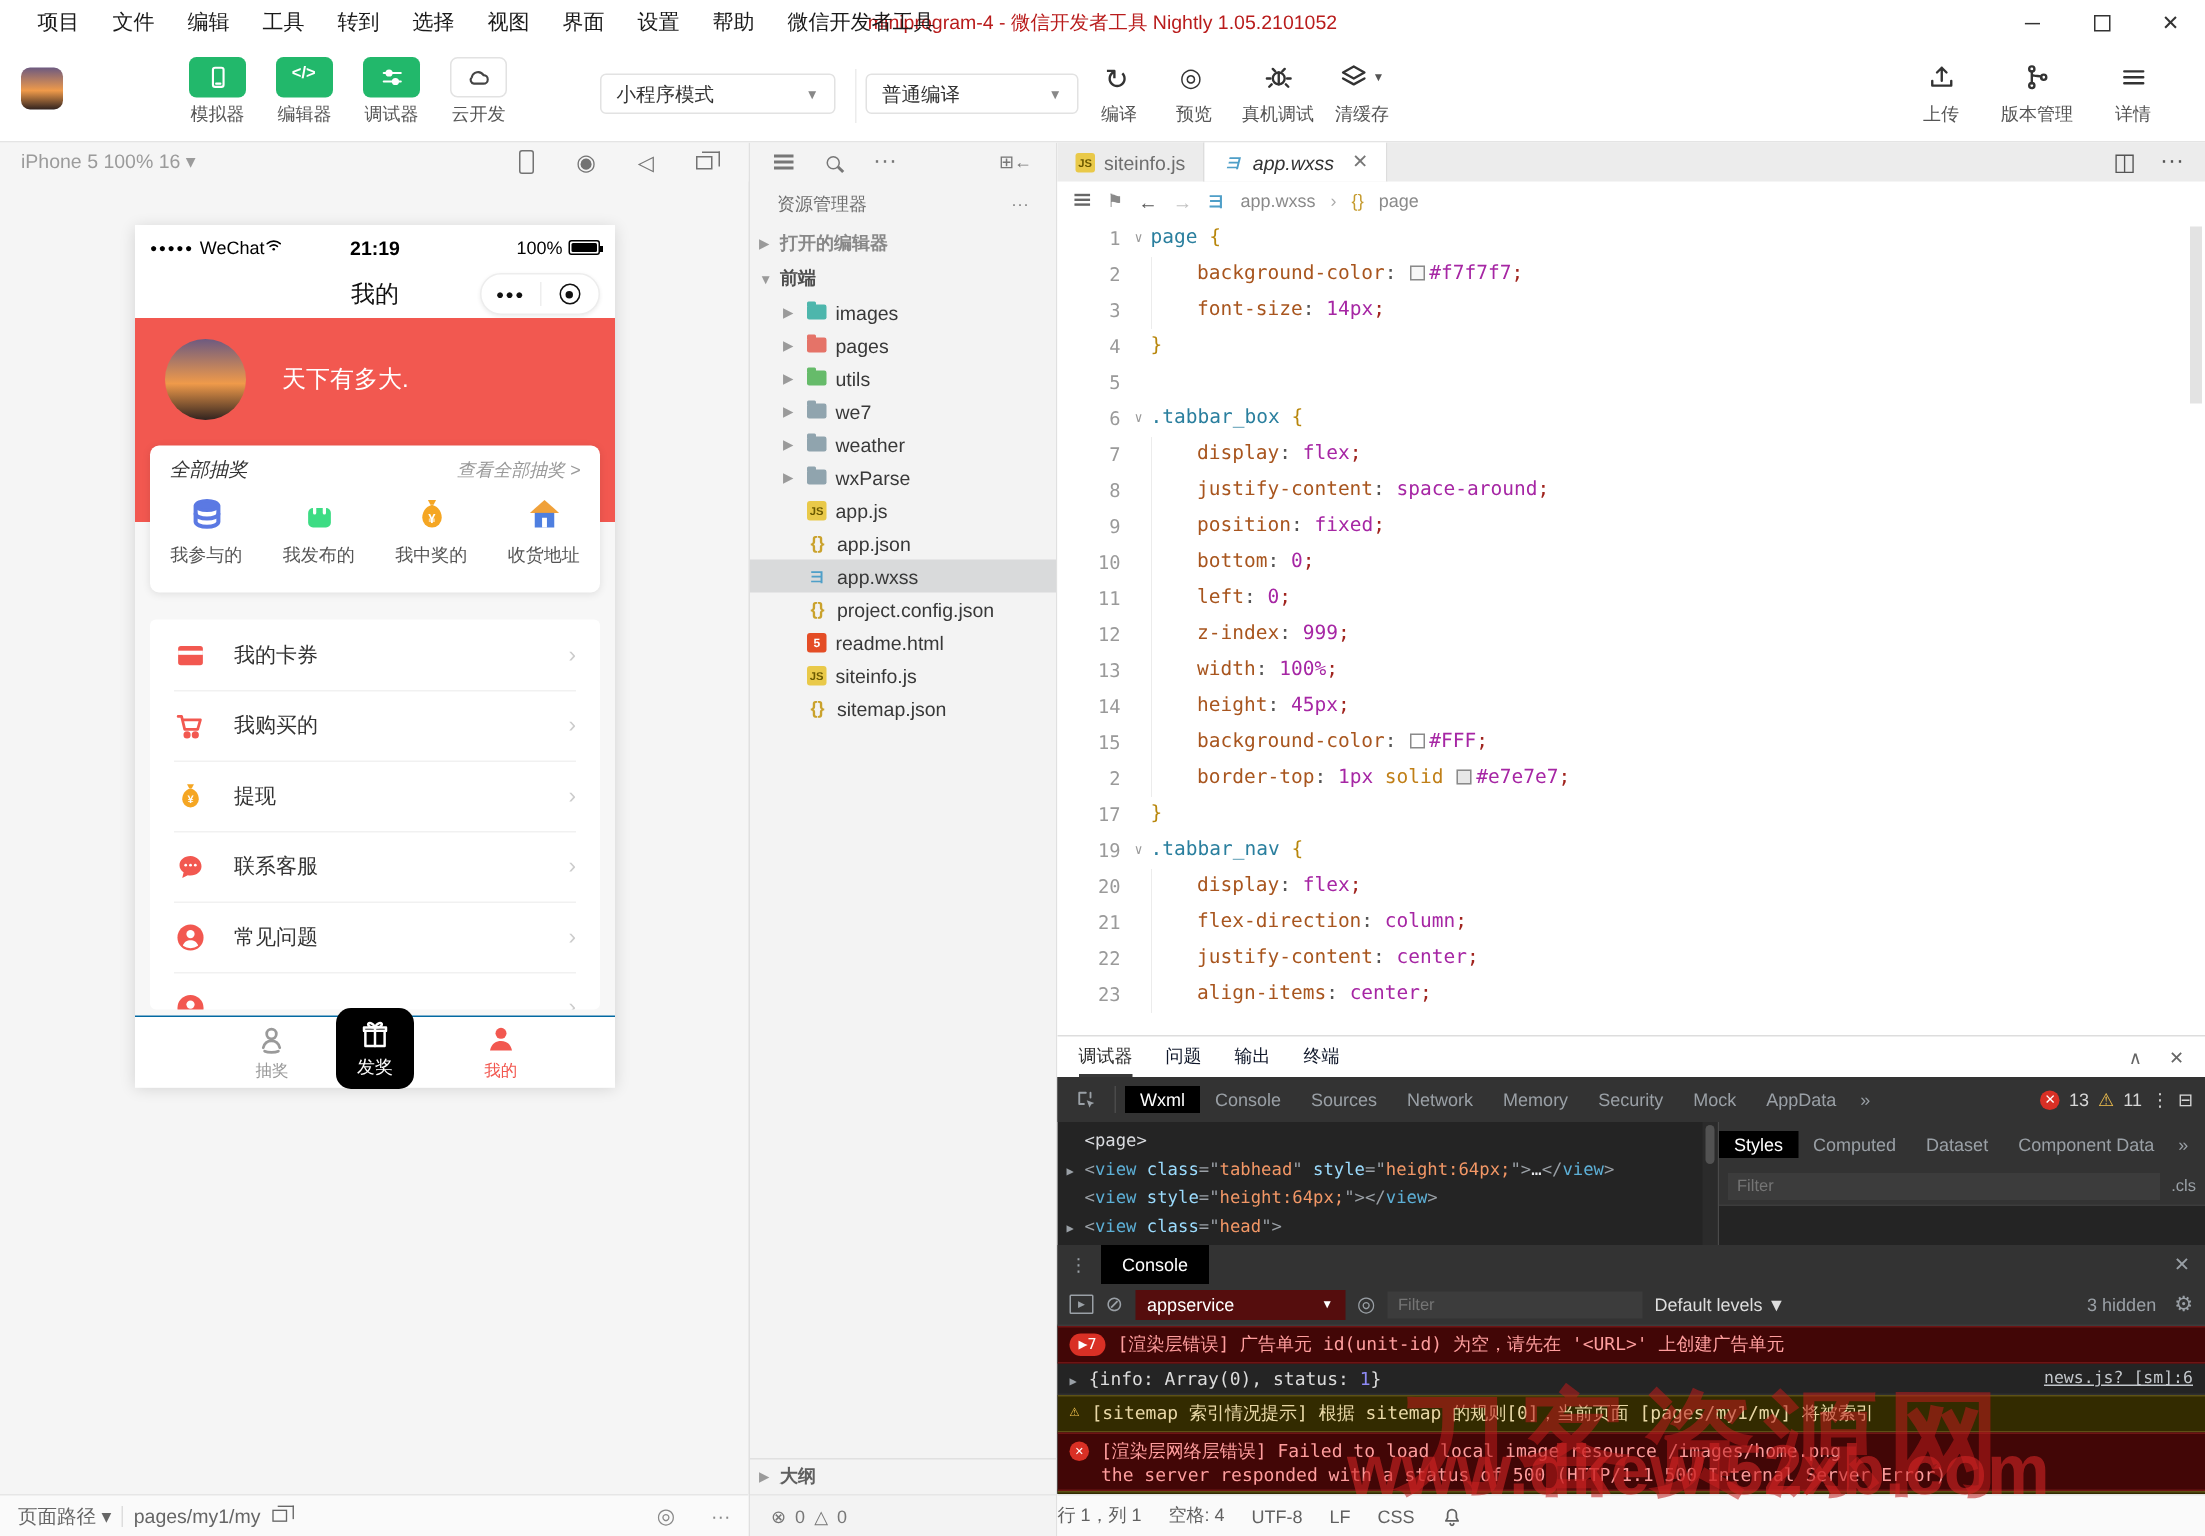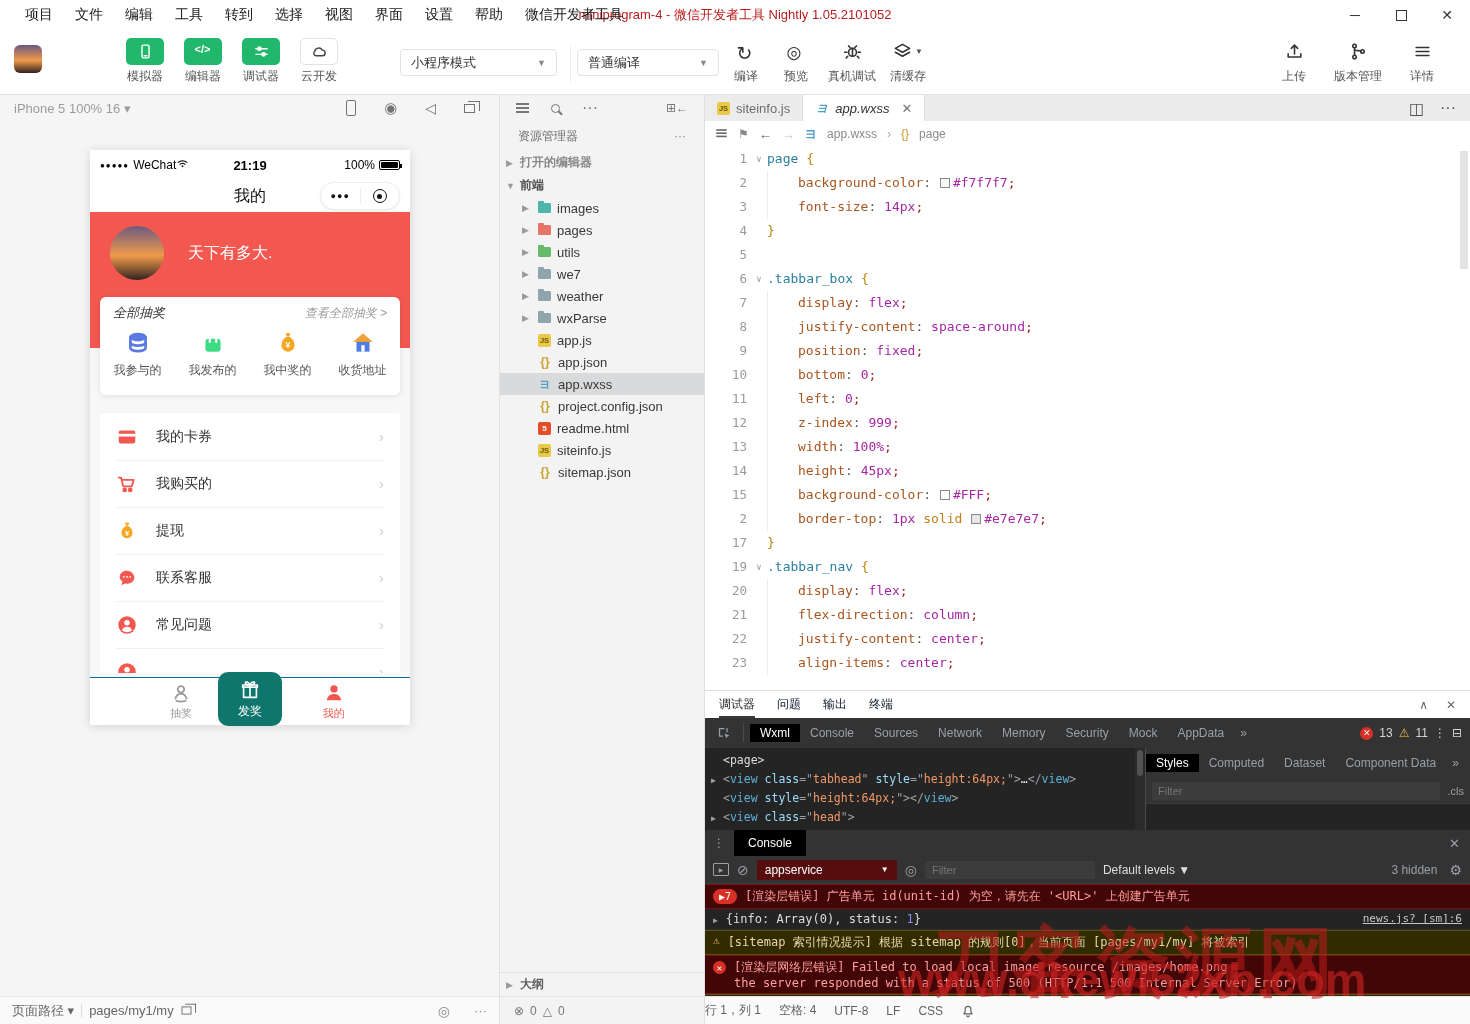--- a/index.html
+++ b/index.html
@@ -81,22 +81,22 @@
   .menu-card { margin:65px 10px 0; background:#fff; border-radius:4px; height:260px; overflow:hidden; }
   .m-item { height:47px; display:flex; align-items:center; padding:0 16px; position:relative; }
   .m-item + .m-item:before { content:""; position:absolute; top:0; left:16px; right:16px; height:1px; background:#f1f1f1; }
   .m-item .lb { font-size:14px; color:#333; margin-left:18px; }
   .m-item .chev { margin-left:auto; color:#ccc; font-size:15px; }
   .p-tabbar { position:absolute; bottom:0; left:0; right:0; height:48px; background:#fff; border-top:1px solid #0369a1;
     display:flex; z-index:3;padding-left:15px; }
   .tab-it { flex:1; display:flex; flex-direction:column; align-items:center; justify-content:center; gap:2px; }
   .tab-it .lb { font-size:11px; color:#999; }
   .tab-it.active .lb { color:#f25850; }
-  .tab-center { position:absolute; left:50%; transform:translateX(-50%); top:-6px; width:64px; height:54px;
-    background:#0f766e; border-radius:10px; display:flex; flex-direction:column; align-items:center; justify-content:center; gap:2px; }
+  .tab-center { position:absolute; left:50%; transform:translateX(-50%); top:-6px; width:52px; height:54px;
+    background:#000000; border-radius:10px; display:flex; flex-direction:column; align-items:center; justify-content:center; gap:2px; }
   .tab-center .lb { color:#fff; font-size:12px; }
   .sim-bottom { height:28px; border-top:1px solid #e6e6e6; background:#fafafa; display:flex; align-items:center;
     padding:0 12px; font-size:13px; color:#666; gap:7px; }
   .sim-bottom .vbar { width:1px; height:14px; background:#ddd; }
   .sim-bottom .right { margin-left:auto; display:flex; gap:24px; color:#888; align-items:center; }
 
   
   .exp-icons { height:26px; display:flex; align-items:center; gap:22px; padding:0 16px; color:#777; }
   .exp-icons .last { margin-left:auto; }
   .exp-header { height:30px; display:flex; align-items:center; padding:0 18px; font-size:12px; color:#6f6f6f; }

